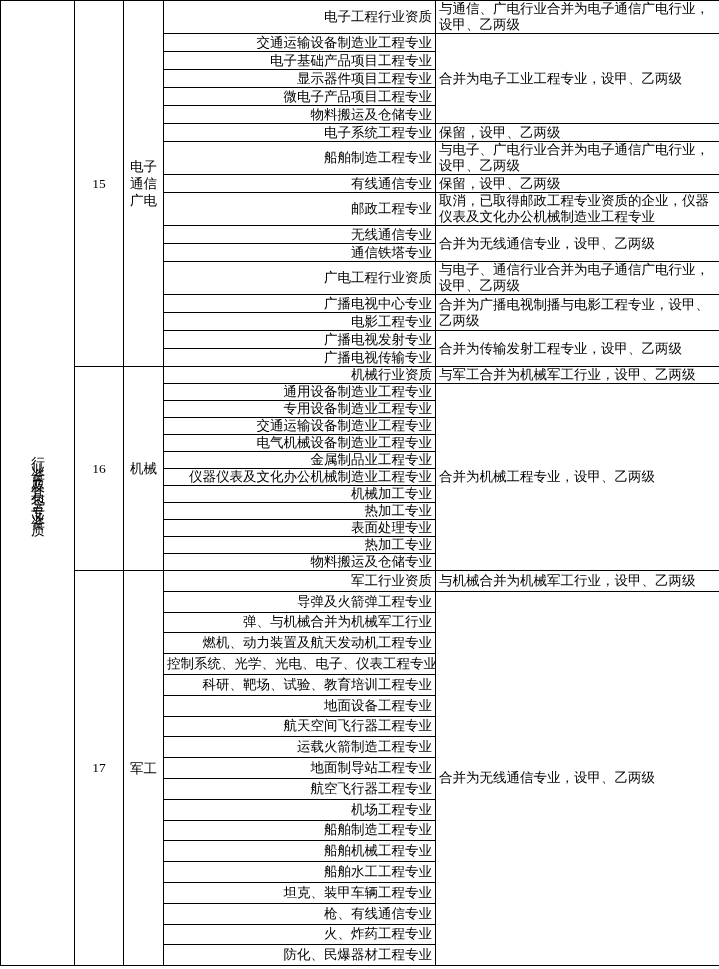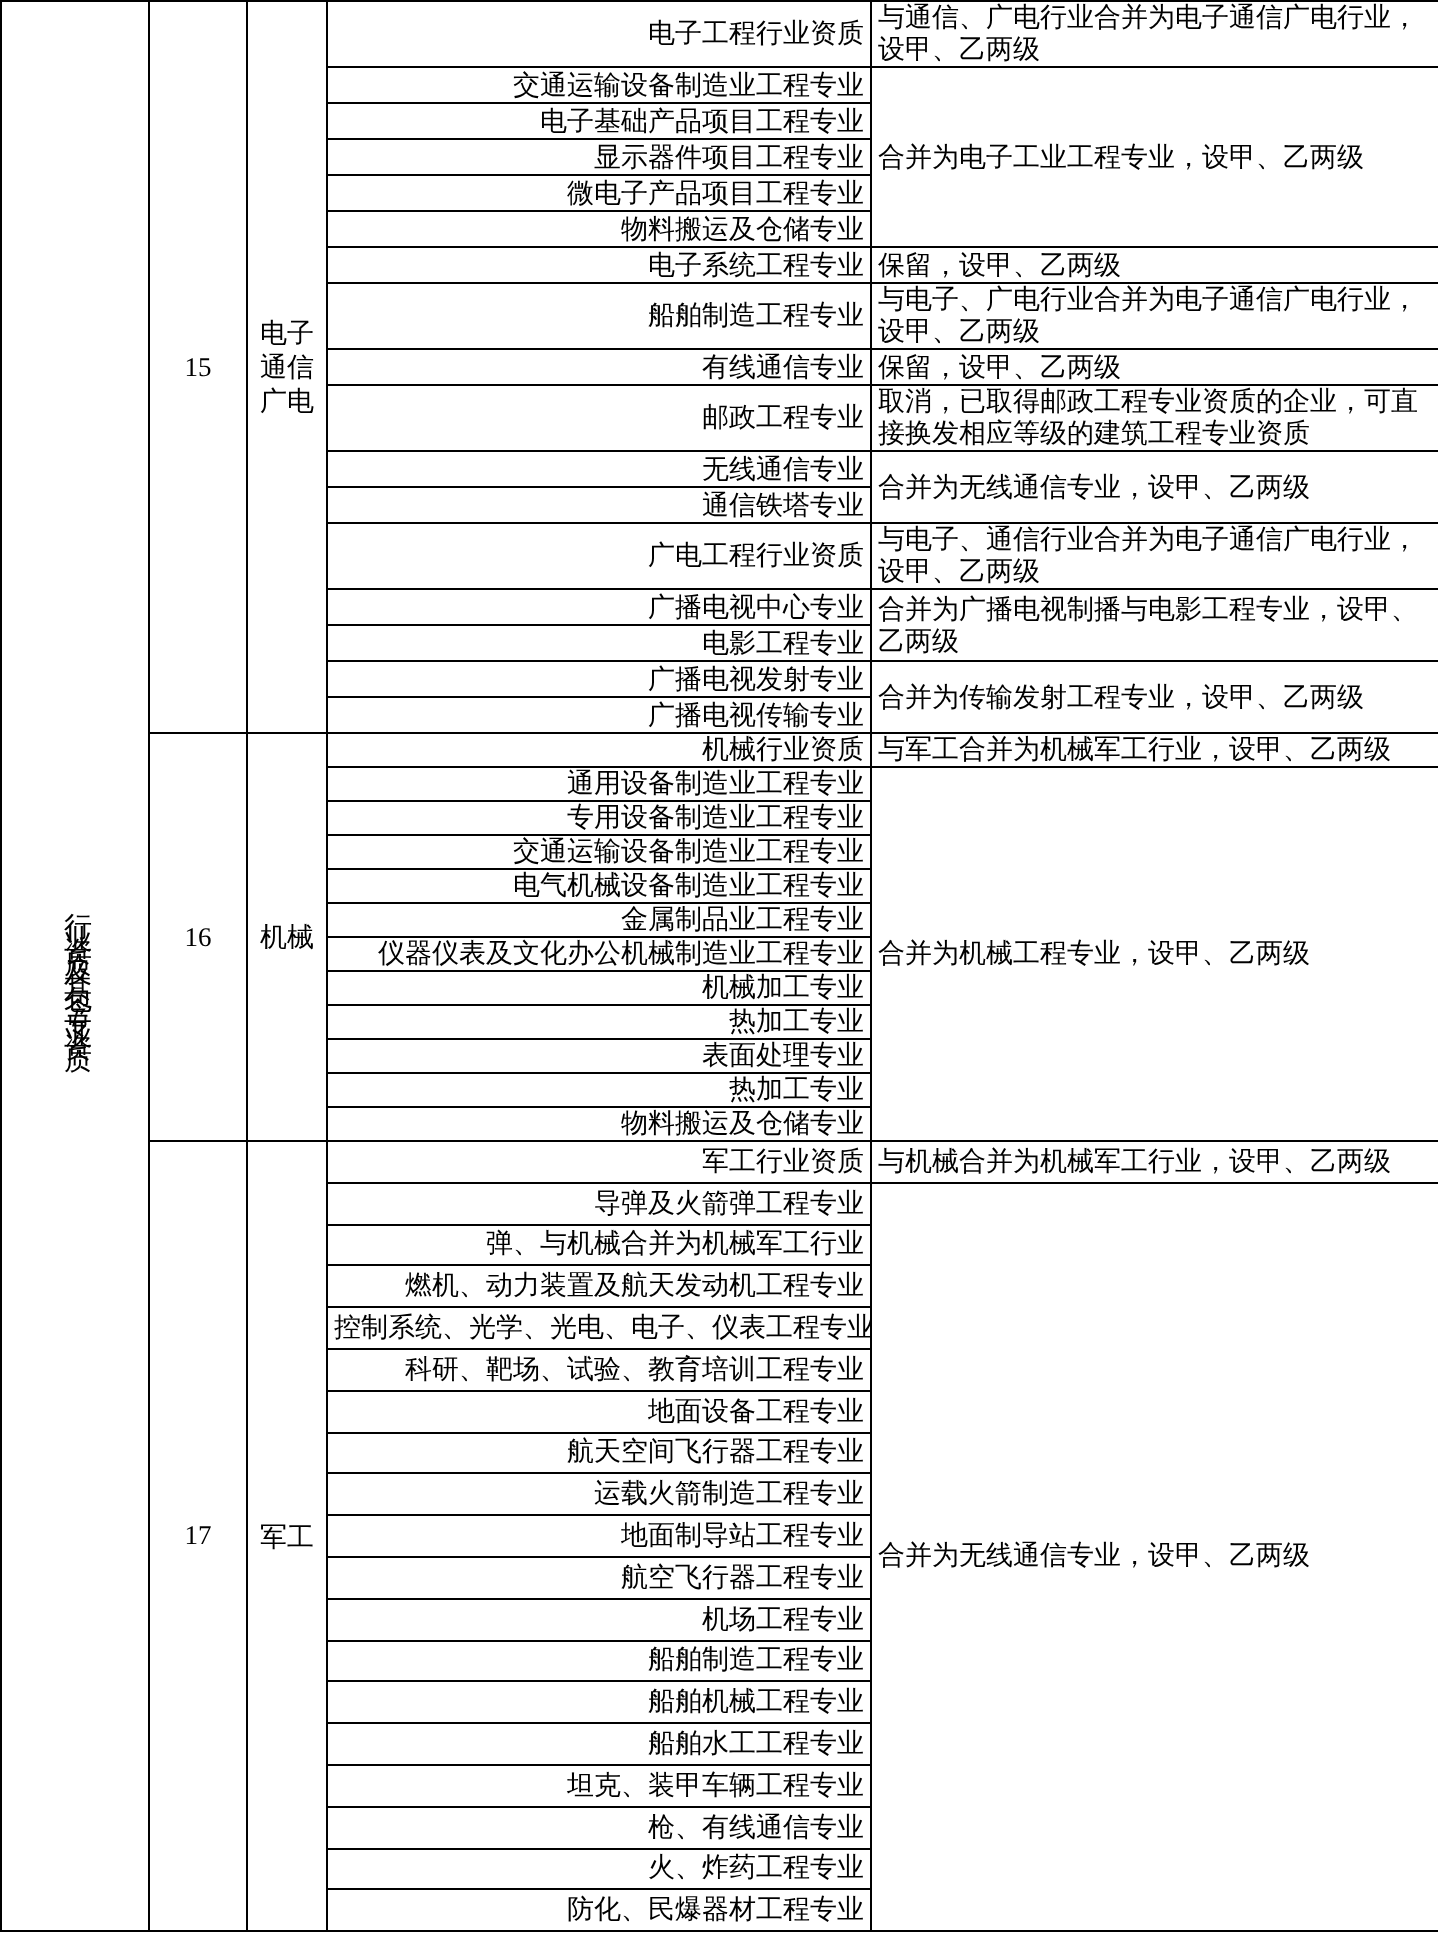--- a/index.html
+++ b/index.html
@@ -79,21 +79,21 @@
       <tr class="sec0">
         <td class="spec">船舶制造工程专业</td>
         <td class="note" rowspan="1">与电子、广电行业合并为电子通信广电行业，设甲、乙两级</td>
       </tr>
       <tr class="sec0">
         <td class="spec">有线通信专业</td>
         <td class="note" rowspan="1">保留，设甲、乙两级</td>
       </tr>
       <tr class="sec0">
         <td class="spec">邮政工程专业</td>
-        <td class="note" rowspan="1">取消，已取得邮政工程专业资质的企业，可直接换发相应等级的建筑工程专业资质</td>
+        <td class="note" rowspan="1">取消，已取得邮政工程专业资质的企业，仪器仪表及文化办公机械制造业工程专业</td>
       </tr>
       <tr class="sec0">
         <td class="spec">无线通信专业</td>
         <td class="note" rowspan="2">合并为无线通信专业，设甲、乙两级</td>
       </tr>
       <tr class="sec0">
         <td class="spec">通信铁塔专业</td>
       </tr>
       <tr class="sec0">
         <td class="spec">广电工程行业资质</td>

